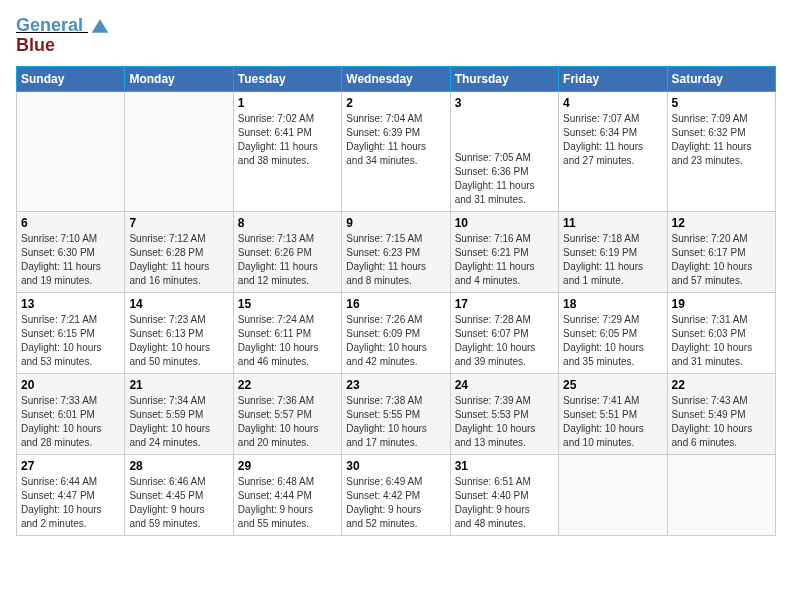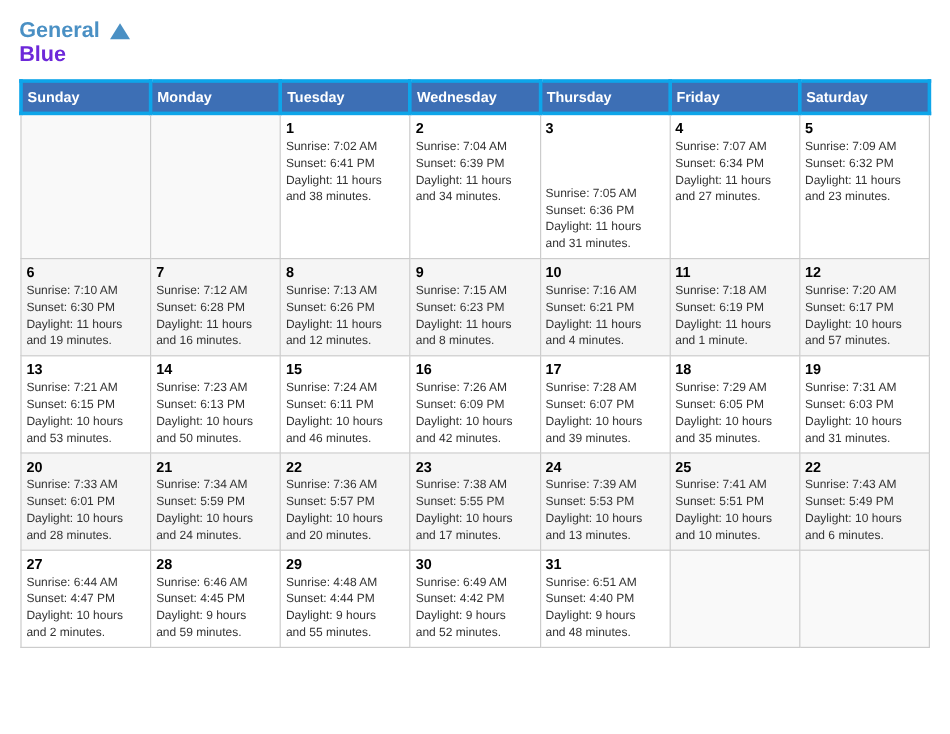--- a/index.html
+++ b/index.html
@@ -49,21 +49,21 @@
       border-collapse: collapse;
       font-size: 11px;
     }
     thead th {
       background-color: #3d6fb5;
       color: #fff;
       padding: 5px 4px;
       text-align: left;
       font-size: 12px;
       font-weight: bold;
-      border: 3px solid #0ea5e9;
+      border: 1px solid #0ea5e9;
     }
     tbody td {
       border: 1px solid #ccc;
       padding: 4px;
       vertical-align: top;
       min-height: 70px;
       height: 80px;
     }
     tbody tr:nth-child(even) td {
       background-color: #f5f5f5;
@@ -85,30 +85,30 @@
     .empty-cell {
       background-color: #f9f9f9 !important;
     }
   </style>
 </head>
 <body>
 
 <div class="header">
   <div class="logo">
     <div>
-      <div style="display:flex;align-items:center;">
+      <div style="display:flex;align-items:center;text-decoration:underline;">
         <div class="logo-text">
           <span>General</span>
           <svg class="logo-icon" viewBox="0 0 24 24" style="display:inline-block;vertical-align:middle;margin-left:2px;">
             <polygon points="2,20 12,4 22,20" fill="#4a90c4"></polygon>
           </svg>
         </div>
         <div></div>
       </div>
-      <div class="logo-text" style="color:#6d28d9;font-size:18px;font-weight:bold;">Blue</div>
+      <div class="logo-text" style="color:#7f1d1d;font-size:18px;font-weight:bold;">Blue</div>
     </div>
   </div>
 </div>
 
 <table>
   <thead>
     <tr id="weekday-header">
     <th>Sunday</th>
         <th>Monday</th>
         <th>Tuesday</th>
@@ -321,21 +321,21 @@
         </td>
         <td>
           <span class="day-number">28</span>
           <div class="day-info" style="white-space: pre-line;">Sunrise: 6:46 AM
 Sunset: 4:45 PM
 Daylight: 9 hours
 and 59 minutes.</div>
         </td>
         <td>
           <span class="day-number">29</span>
-          <div class="day-info" style="white-space: pre-line;">Sunrise: 4:48 AM
+          <div class="day-info" style="white-space: pre-line;">Sunrise: 6:48 AM
 Sunset: 4:44 PM
 Daylight: 9 hours
 and 55 minutes.</div>
         </td>
         <td>
           <span class="day-number">30</span>
           <div class="day-info" style="white-space: pre-line;">Sunrise: 6:49 AM
 Sunset: 4:42 PM
 Daylight: 9 hours
 and 52 minutes.</div>

